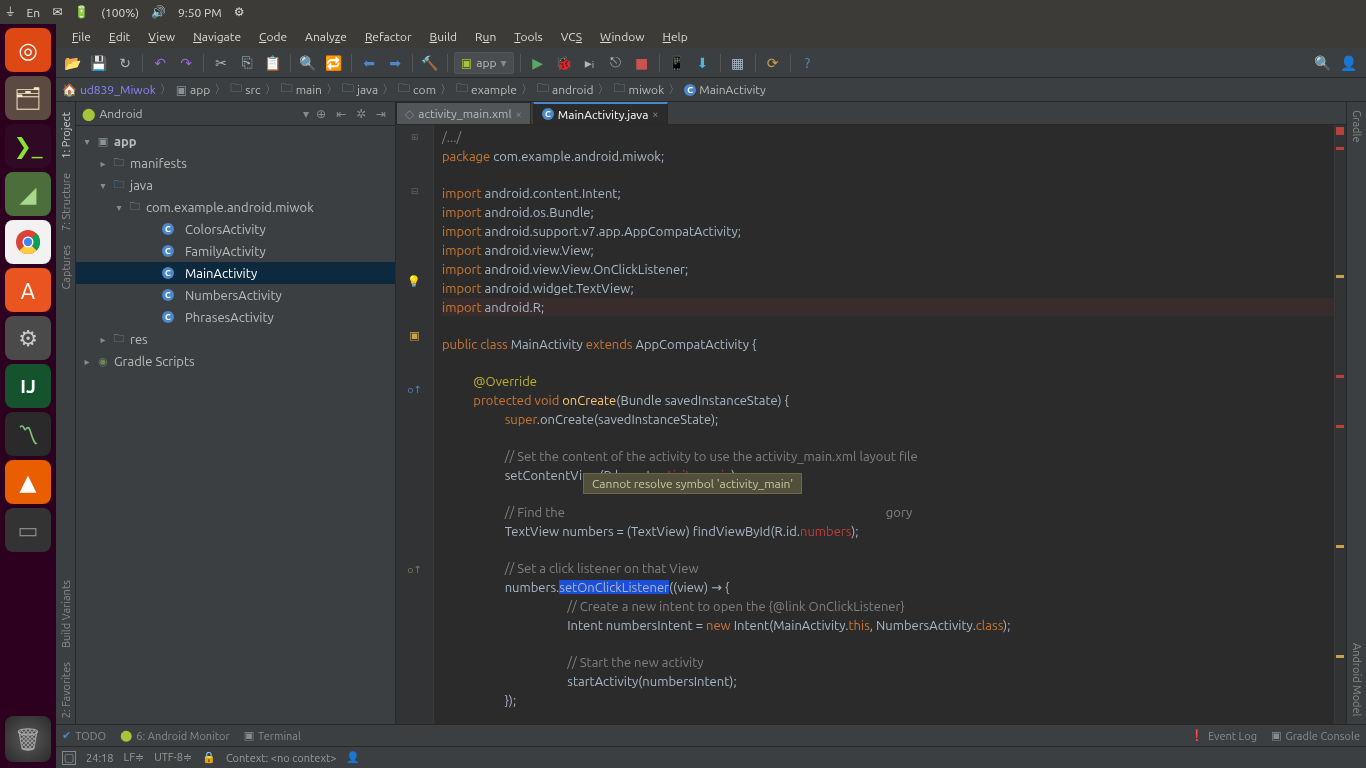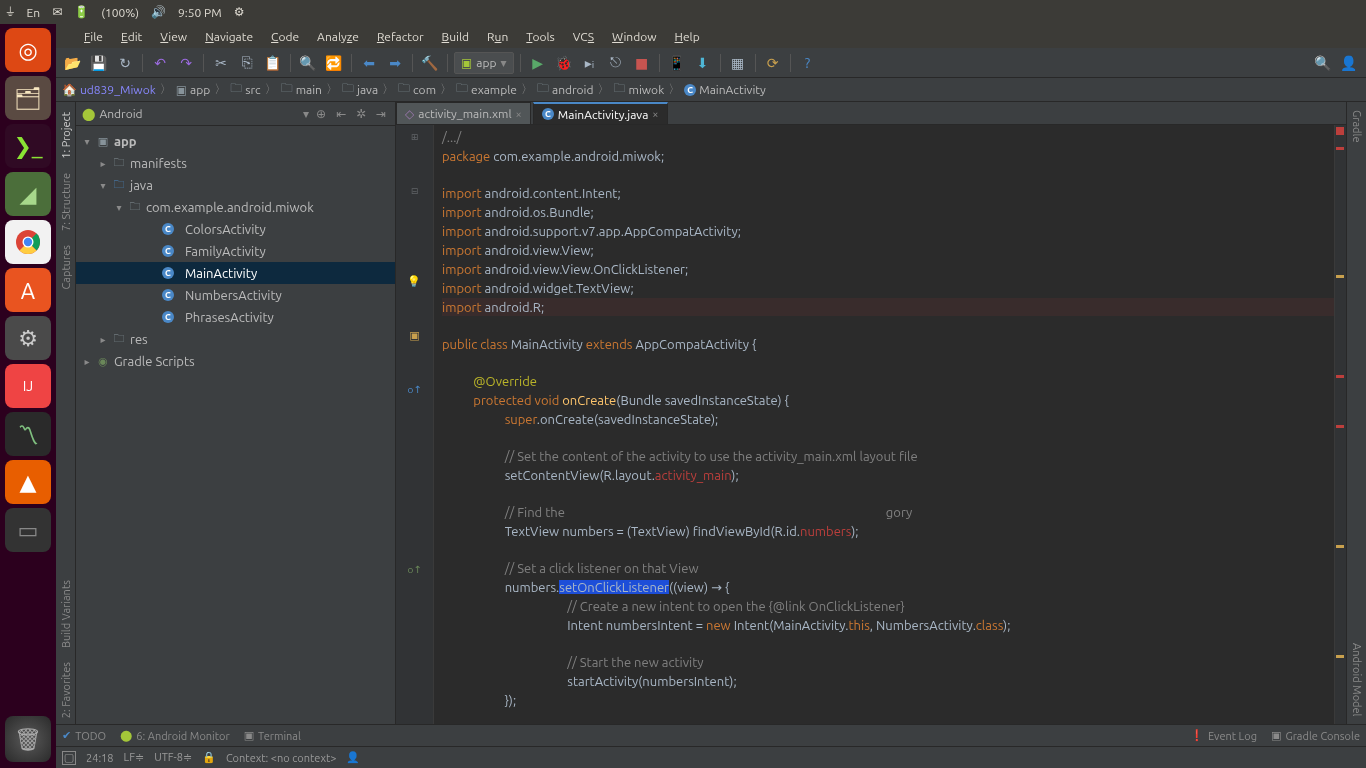--- a/index.html
+++ b/index.html
@@ -14,31 +14,31 @@
 
 .launcher { position:absolute; top:24px; left:0; width:56px; height:744px; background:#2c001e; display:flex; flex-direction:column; align-items:center; padding-top:4px; gap:4px; }
 .launcher .licon { width:46px; height:44px; border-radius:8px; display:flex; align-items:center; justify-content:center; font-size:22px; }
 .launcher .licon.ubuntu { background:#dd4814; color:white; font-weight:bold; }
 .launcher .licon.files { background:#5a4a42; color:#f7e6c0; }
 .launcher .licon.term { background:#300a24; color:#8ae234; }
 .launcher .licon.as { background:#4b6e3a; color:#a7d88b; }
 .launcher .licon.chrome { background:#f2f2f2; position:relative; }
 .launcher .licon.soft { background:#e95420; color:white; }
 .launcher .licon.gear { background:#4a4a4a; color:#ccc; }
-.launcher .licon.ij { background:#ef4444; color:#fff; font-weight:normal; font-size:14px; }
+.launcher .licon.ij { background:#14532d; color:#fff; font-weight:bold; font-size:19px; }
 .launcher .licon.sys { background:#2a2a2a; color:#7fbf7f; }
 .launcher .licon.vlc { background:#e85e00; color:#fff; }
 .launcher .licon.min { background:#333; color:#888; }
 .launcher .trash { margin-top:auto; width:46px; height:46px; background:radial-gradient(circle,#5a5a5a,#2a2a2a); border-radius:8px; display:flex; align-items:center; justify-content:center; color:#aaa; font-size:22px; margin-bottom:6px; }
 
 
 .ide { position:absolute; top:24px; left:56px; right:0; bottom:0; background:#3c3f41; display:flex; flex-direction:column; }
 
 
-.menubar { height:24px; background:#3c3b37; display:flex; align-items:center; padding:0 20px; gap:2px; color:#dfdbd2; }
+.menubar { height:24px; background:#3c3b37; display:flex; align-items:center; padding:0 8px; gap:2px; color:#dfdbd2; }
 .menubar span { padding:2px 8px; cursor:pointer; }
 .menubar span u { text-decoration:underline; }
 
 
 .toolbar { height:30px; background:#3c3f41; border-bottom:1px solid #282828; display:flex; align-items:center; padding:0 6px; gap:4px; }
 .toolbar .tb { width:22px; height:22px; display:flex; align-items:center; justify-content:center; color:#a9b7c6; font-size:14px; cursor:pointer; }
 .toolbar .sep { width:1px; height:18px; background:#555; margin:0 2px; }
 .toolbar .app-combo { display:flex; align-items:center; gap:4px; height:22px; background:#4a4d4f; border:1px solid #555; padding:0 6px; border-radius:2px; color:#bbb; }
 .toolbar .spacer { flex:1; }
 
@@ -432,20 +432,21 @@
         <div class="err-stripe">
           <div class="box"></div>
           <div class="mark red" style="top:22px"></div>
           <div class="mark yel" style="top:150px"></div>
           <div class="mark red" style="top:250px"></div>
           <div class="mark red" style="top:300px"></div>
           <div class="mark yel" style="top:420px"></div>
           <div class="mark yel" style="top:530px"></div>
         </div>
 
+        <div class="tooltip" style="left:187px; top:348px;">Cannot resolve symbol 'activity_main'</div>
       </div>
     </div>
 
     <div class="right-strip">
       <div class="vtab">Gradle</div>
       <div style="flex:1"></div>
       <div class="vtab">Android Model</div>
     </div>
 
   </div>

